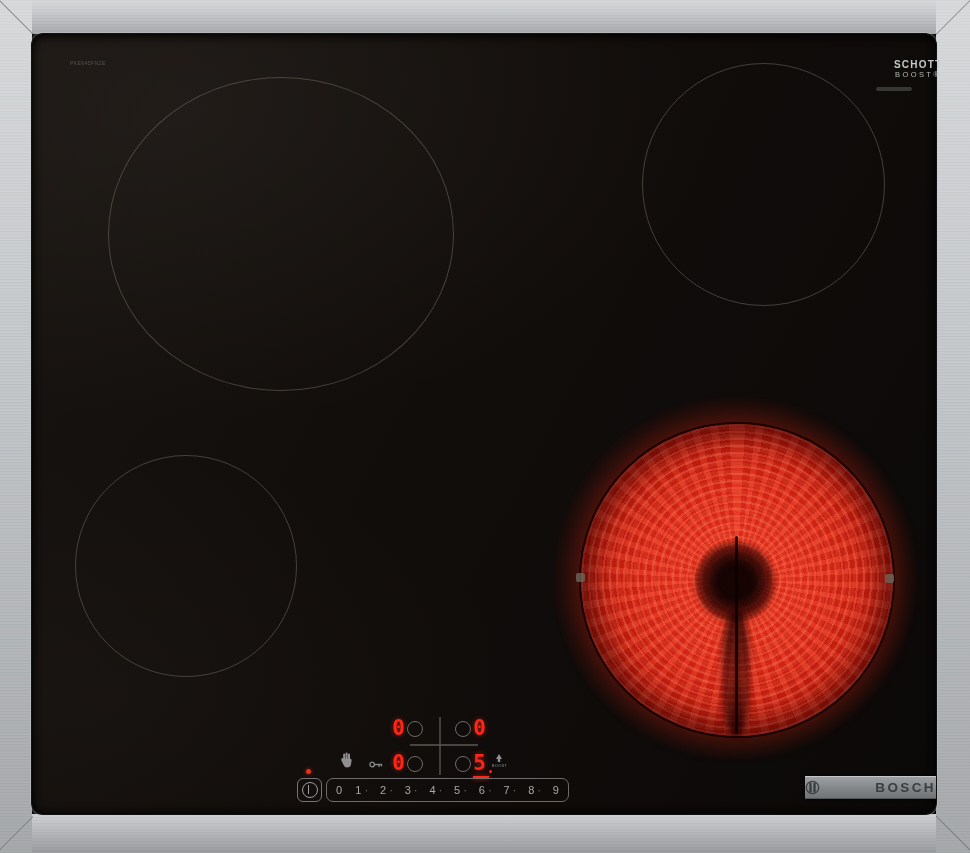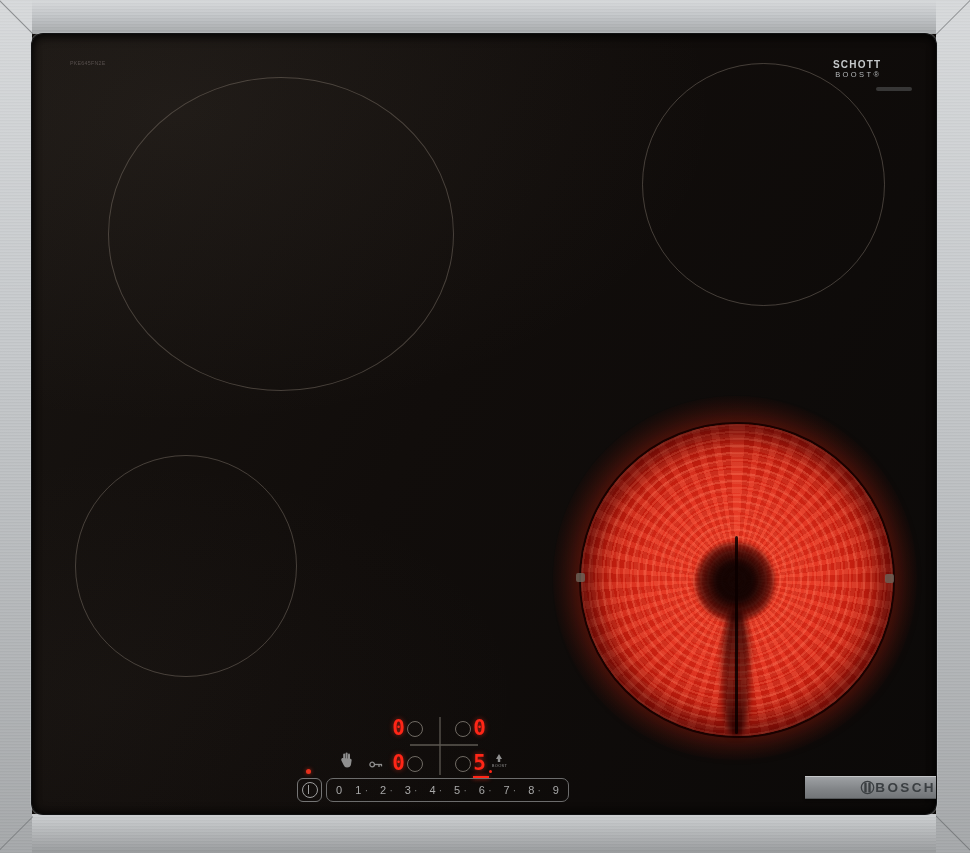--- a/index.html
+++ b/index.html
@@ -67,21 +67,21 @@
     filter:blur(2px);}
   .element .stem-smudge{position:absolute;left:141px;top:186px;width:28px;height:126px;border-radius:45%;
     background:linear-gradient(180deg, rgba(22,0,0,.78), rgba(28,0,0,.5) 55%, rgba(25,0,0,.8));
     filter:blur(3px);}
   .element .stem-line{position:absolute;left:154px;top:112px;width:3px;height:198px;background:rgba(10,0,0,.85);border-radius:2px;}
   .clip{position:absolute;width:9px;height:9px;border-radius:2px;background:#6d655a;opacity:.8;}
 
   
   .model{position:absolute;left:70px;top:60px;color:#5c5452;font-size:8px;letter-spacing:.4px;
     transform:scale(.66);transform-origin:left top;opacity:.9;}
-  .schott{position:absolute;left:833px;top:60px;text-align:right;color:#c6c9cb;line-height:1.05;}
+  .schott{position:absolute;left:894px;top:60px;text-align:center;color:#c6c9cb;line-height:1.05;}
   .schott .l1{font-size:10px;font-weight:bold;letter-spacing:1.2px;}
   .schott .l2{font-size:7.5px;letter-spacing:2.4px;color:#b4b7b9;}
   .microtext{position:absolute;left:876px;top:87px;width:36px;height:4px;border-radius:2px;background:#454545;opacity:.75;}
 
   
   .seg{position:absolute;width:17px;height:24px;display:flex;align-items:center;justify-content:center;
     font-family:"DejaVu Sans Mono",monospace;font-size:21px;font-weight:bold;color:#ff2617;
     text-shadow:0 0 5px rgba(255,45,25,.55);}
   .zsel{position:absolute;width:16px;height:16px;border-radius:50%;border:1.6px solid #6f6a63;background:transparent;padding:0;}
   .sel-underline{position:absolute;left:473px;top:776px;width:16px;height:2.6px;background:#ff2617;
@@ -106,21 +106,21 @@
     display:flex;align-items:center;justify-content:space-between;padding:0 9px;box-sizing:border-box;}
   .lvl{font-size:11px;color:#a8a8a8;background:transparent;border:none;padding:0;font-family:"Liberation Sans",sans-serif;
     display:flex;align-items:center;}
   .slider .lvl:nth-child(n+3)::before{content:"\00B7";color:#7e7e7e;font-size:10px;margin-right:12px;}
   .slider .lvl:nth-child(2){margin-left:10px;}
 
   
   .badge{position:absolute;left:805px;top:776px;width:131px;height:23px;
     background:linear-gradient(180deg,#a0a3a6,#808386 60%,#707376);
     box-shadow:inset 0 1px 0 rgba(255,255,255,.4), inset 0 -1px 0 rgba(0,0,0,.25), 0 1px 2px rgba(0,0,0,.5);
-    display:flex;align-items:center;justify-content:flex-end;}
+    display:flex;align-items:center;justify-content:space-between;}
   .badge .btext{font-size:13.5px;font-weight:bold;letter-spacing:2.4px;color:#3a3e41;
     font-family:"Liberation Sans",sans-serif;}
 </style>
 </head>
 <body>
 
 <div class="stage">
 
   <div class="steel frame-top"></div>
   <div class="steel frame-bottom"></div>

